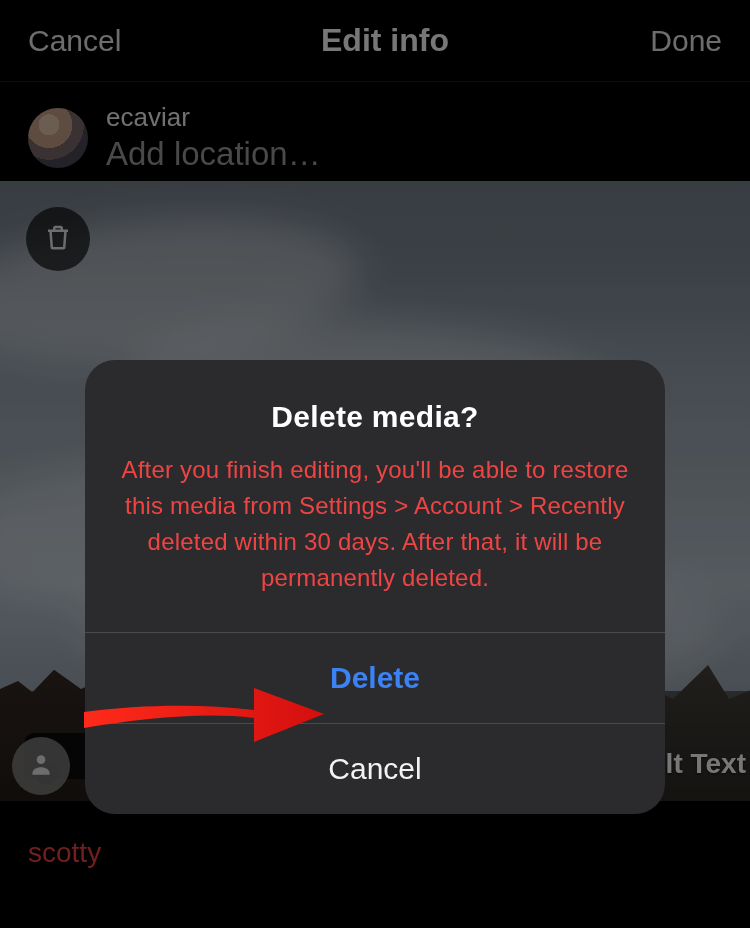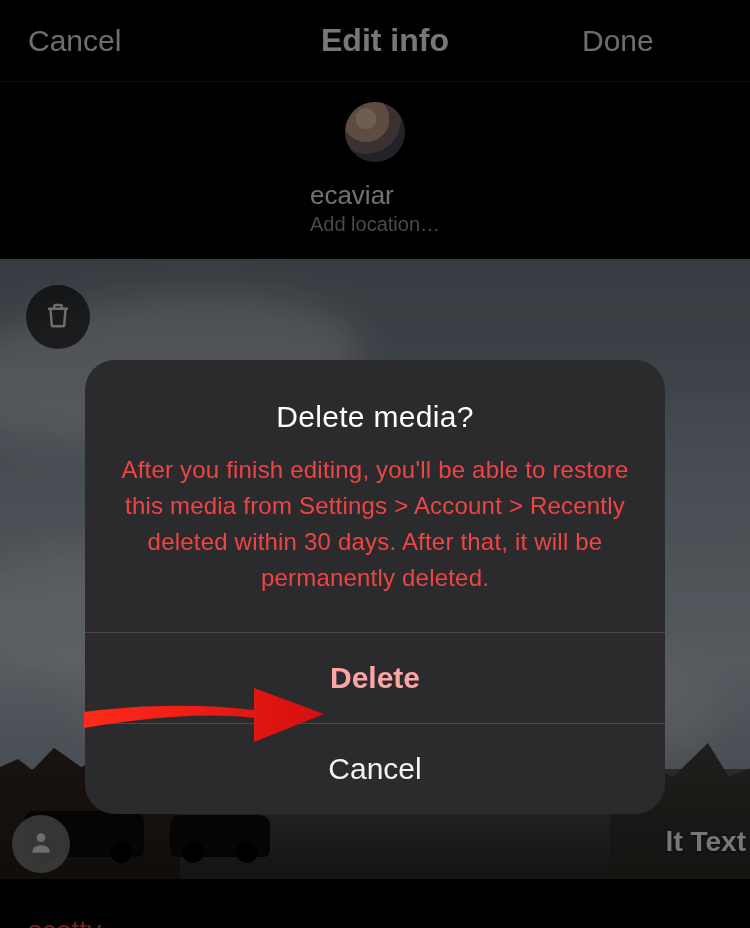--- a/index.html
+++ b/index.html
@@ -19,38 +19,37 @@
       pointer-events: none;
     }
     .topbar {
       height: 82px;
       display: flex; align-items: center; justify-content: space-between;
       padding: 0 28px;
       border-bottom: 1px solid rgba(255,255,255,0.12);
     }
     .topbar .left, .topbar .right { min-width: 140px; }
     .topbar .left { text-align: left; }
-    .topbar .right { }
+    .topbar .right { text-align: right; }
     .topbar .center { flex: 1; text-align: center; }
     .topbar .side-btn { color: #e9e9e9; font-size: 30px; font-weight: 400; }
     .topbar .title { color: #fff; font-size: 32px; font-weight: 700; margin-left: 20px; }
 
     .user-row {
       display: flex; align-items: center; gap: 18px;
-      padding: 20px 28px 23px 28px;
-      flex-direction: column;
+      padding: 20px 28px 8px 28px;
     }
     .avatar {
       width: 60px; height: 60px; border-radius: 50%;
       background: radial-gradient(circle at 35% 28%, #e7c8b0 0 18%, #caa48a 18% 40%, #7a6a6c 40% 60%, #4a4b55 60% 100%);
       flex: 0 0 auto;
     }
     .user-meta { display: flex; flex-direction: column; gap: 2px; }
     .username { color: #f2f2f2; font-size: 26px; font-weight: 400; }
-    .location-placeholder { color: #9c9c9c; font-size: 20px; }
+    .location-placeholder { color: #9c9c9c; font-size: 33px; }
 
     .photo-area {
       position: relative; width: 100%; height: 620px;
       background:
         linear-gradient(180deg,
           #78828e 0%, #828c98 15%, #95a1ad 30%, #a8b3bd 50%, #b6c1cc 65%, #9faab6 80%, #8a96a2 100%);
       overflow: hidden;
     }
     
     .cloud { position: absolute; background: rgba(255,255,255,0.35); filter: blur(18px); border-radius: 50%; }
@@ -115,28 +114,28 @@
       padding-top: 360px;
     }
     .alert {
       width: 580px;
       background: #2b2b2d;
       border-radius: 30px;
       overflow: hidden;
       display: flex; flex-direction: column;
     }
     .alert-body { padding: 40px 34px 36px 34px; text-align: center; }
-    .alert-title { color: #fff; font-size: 30px; font-weight: 400; margin-bottom: 18px; letter-spacing: 0.3px; }
+    .alert-title { color: #fff; font-size: 30px; font-weight: 700; margin-bottom: 18px; letter-spacing: 0.3px; }
     .alert-message { color: #ef4444; font-size: 24px; line-height: 1.5; letter-spacing: 0.2px; }
     .alert-sep { height: 1px; background: rgba(255,255,255,0.15); }
     .alert-btn {
       height: 90px; display: flex; align-items: center; justify-content: center;
       font-size: 30px; font-weight: 600;
     }
-    .alert-btn.delete { color: #fca5a5; text-align: center; }
+    .alert-btn.delete { color: #3b82f6; text-align: center; }
     .alert-btn.cancel { color: #f2f2f2; font-weight: 500; }
 
     
     .arrow-annot {
       position: absolute;
       left: 84px; top: 660px;
       width: 240px; height: 100px;
       pointer-events: none;
     }
     .arrow-annot svg { width: 100%; height: 100%; overflow: visible; }

